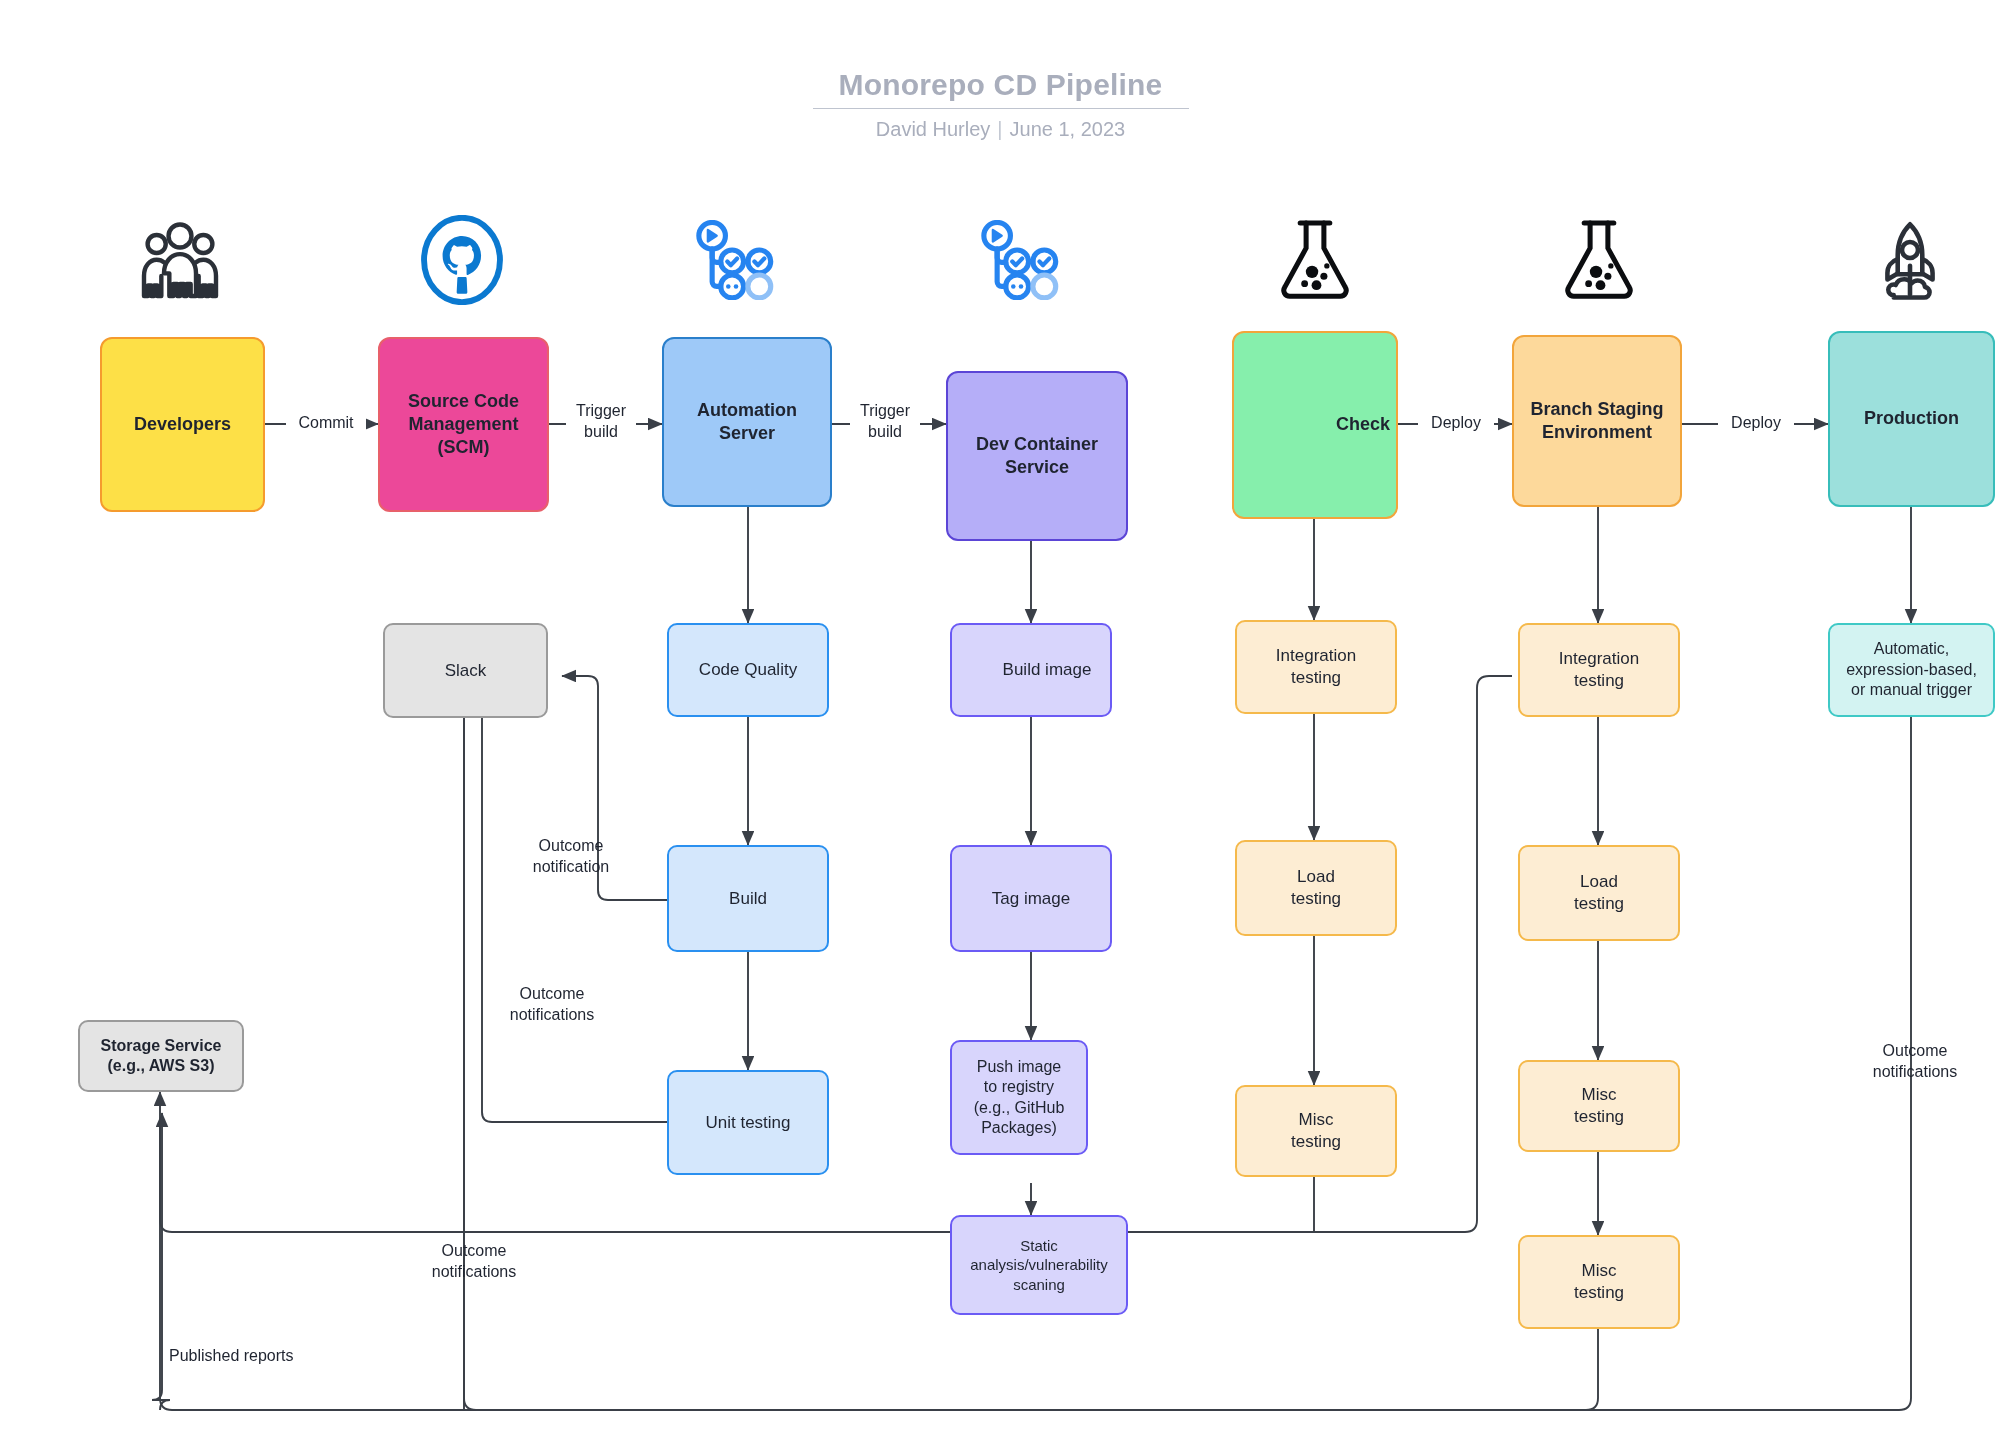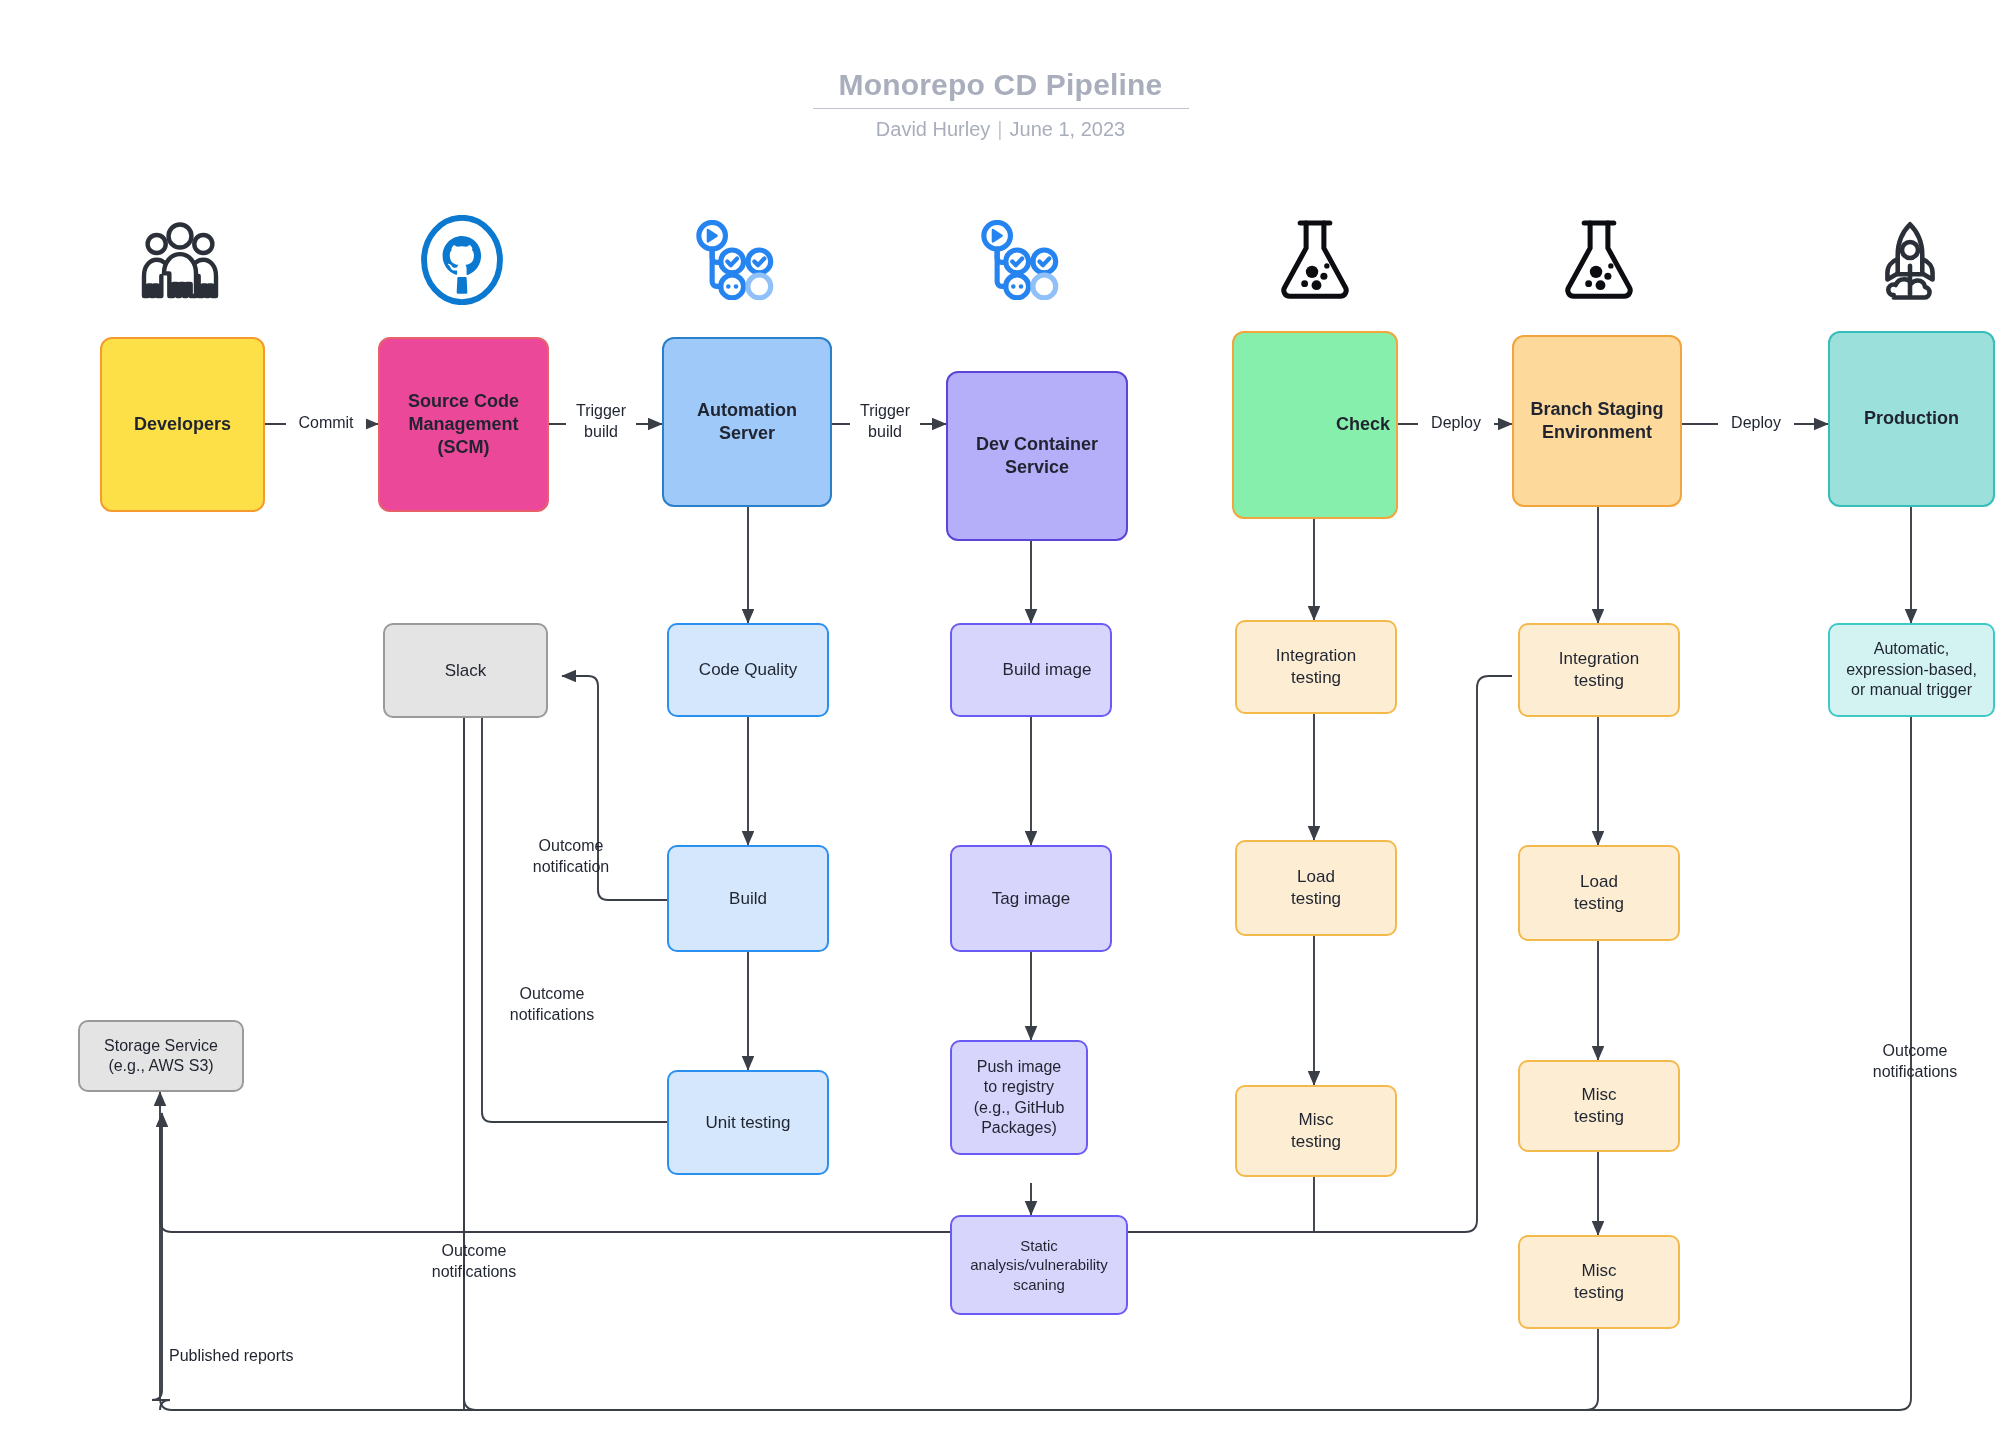--- a/index.html
+++ b/index.html
@@ -280,21 +280,21 @@
 
   <div class="node sub-node" style="left:1518px;top:1235px;width:162px;height:94px;background:#FDEDD3;border-color:#F5B94B;white-space:pre-line;">
     <span class="lbl" style="white-space: pre-line;">Misc
 testing</span></div>
 
   <div class="node sub-node" style="left:1828px;top:623px;width:167px;height:94px;background:#D3F3F2;border-color:#3FC9C6;white-space:pre-line;font-size:16px;">
     <span class="lbl" style="white-space: pre-line;">Automatic,
 expression-based,
 or manual trigger</span></div>
 
-  <div class="node sub-node" style="left:78px;top:1020px;width:166px;height:72px;background:#E4E4E4;border-color:#9A9A9A;white-space:pre-line;font-size:16px;">
+  <div class="node sub-node" style="left:78px;top:1020px;width:166px;height:72px;background:#E4E4E4;border-color:#9A9A9A;white-space:pre-line;font-size:16px;font-weight:bold;">
     <span class="lbl" style="white-space: pre-line;">Storage Service
 (e.g., AWS S3)</span></div>
 
   <div class="elbl" style="left:286px;top:412px;width:74px;">Commit</div>
   <div class="elbl" style="left: 566px; top: 400px; width: 64px; white-space: pre-line;">Trigger
 build</div>
   <div class="elbl" style="left: 850px; top: 400px; width: 64px; white-space: pre-line;">Trigger
 build</div>
   <div class="elbl" style="left:1418px;top:412px;width:70px;">Deploy</div>
   <div class="elbl" style="left:1718px;top:412px;width:70px;">Deploy</div>

